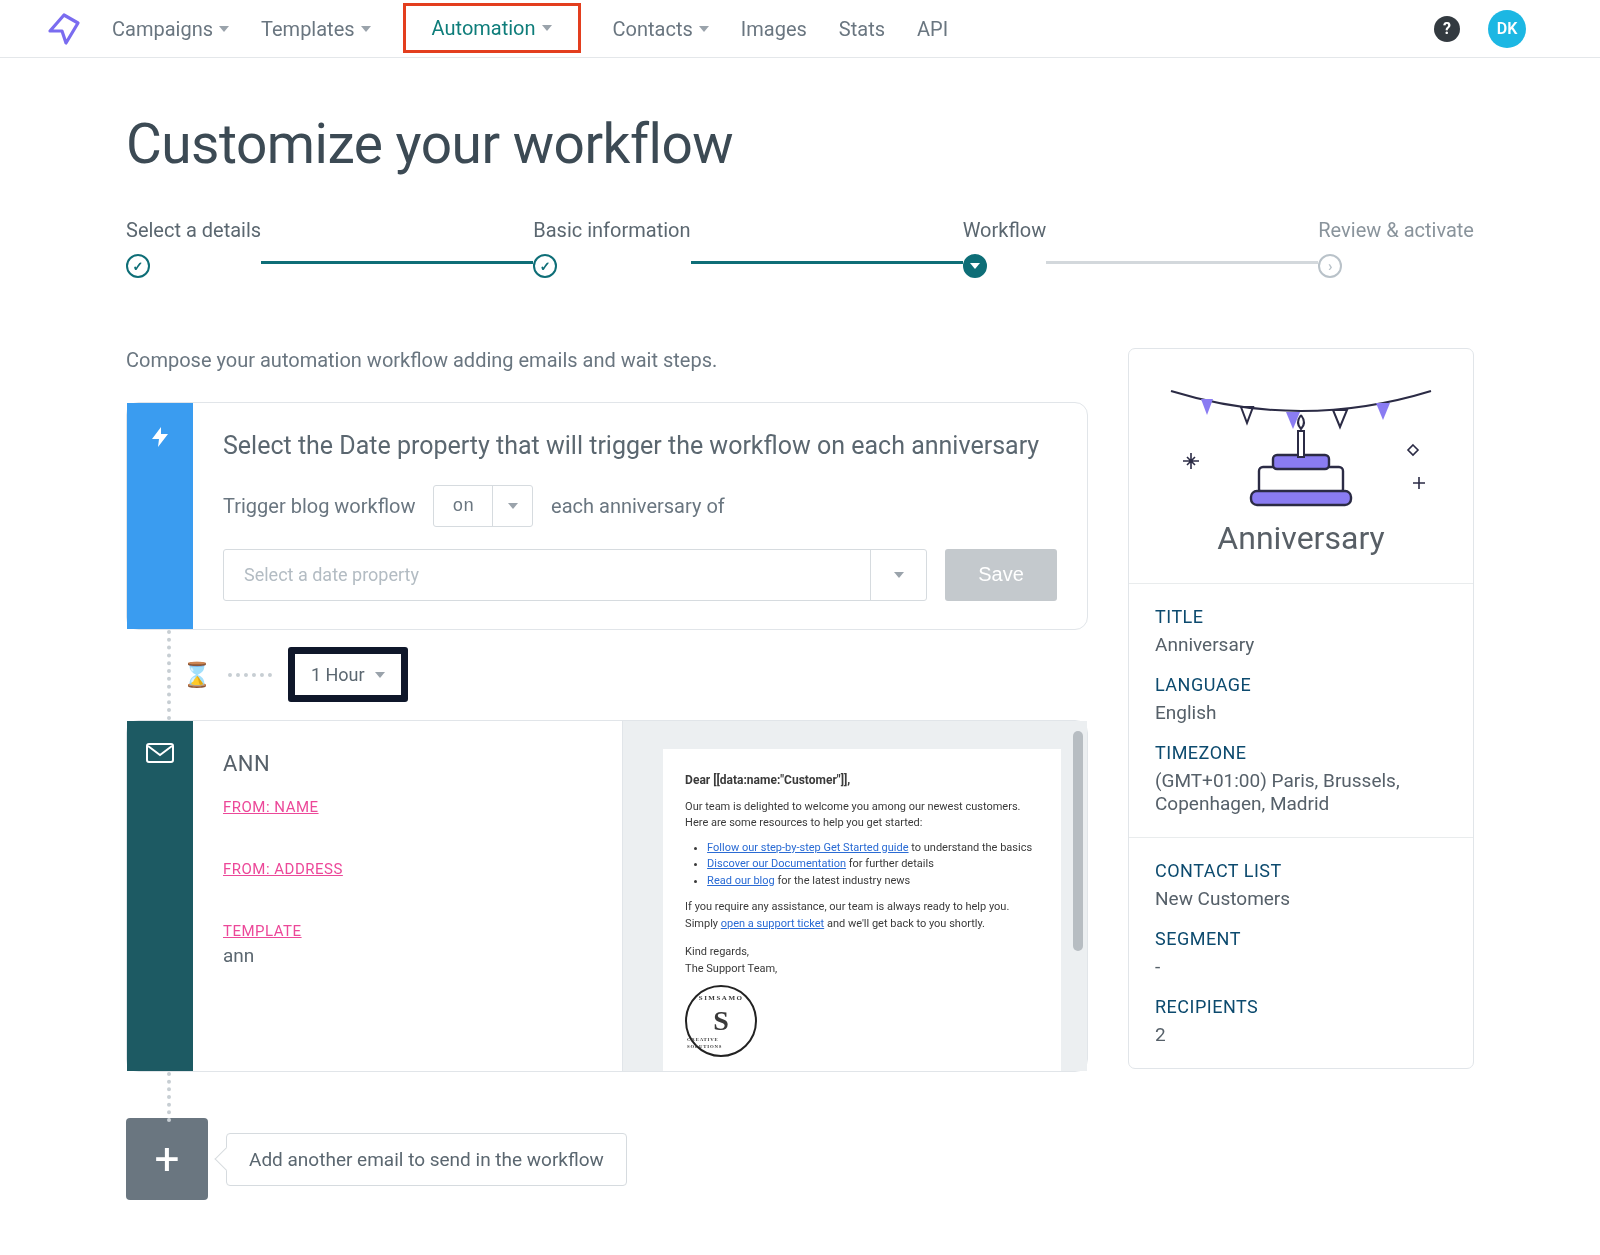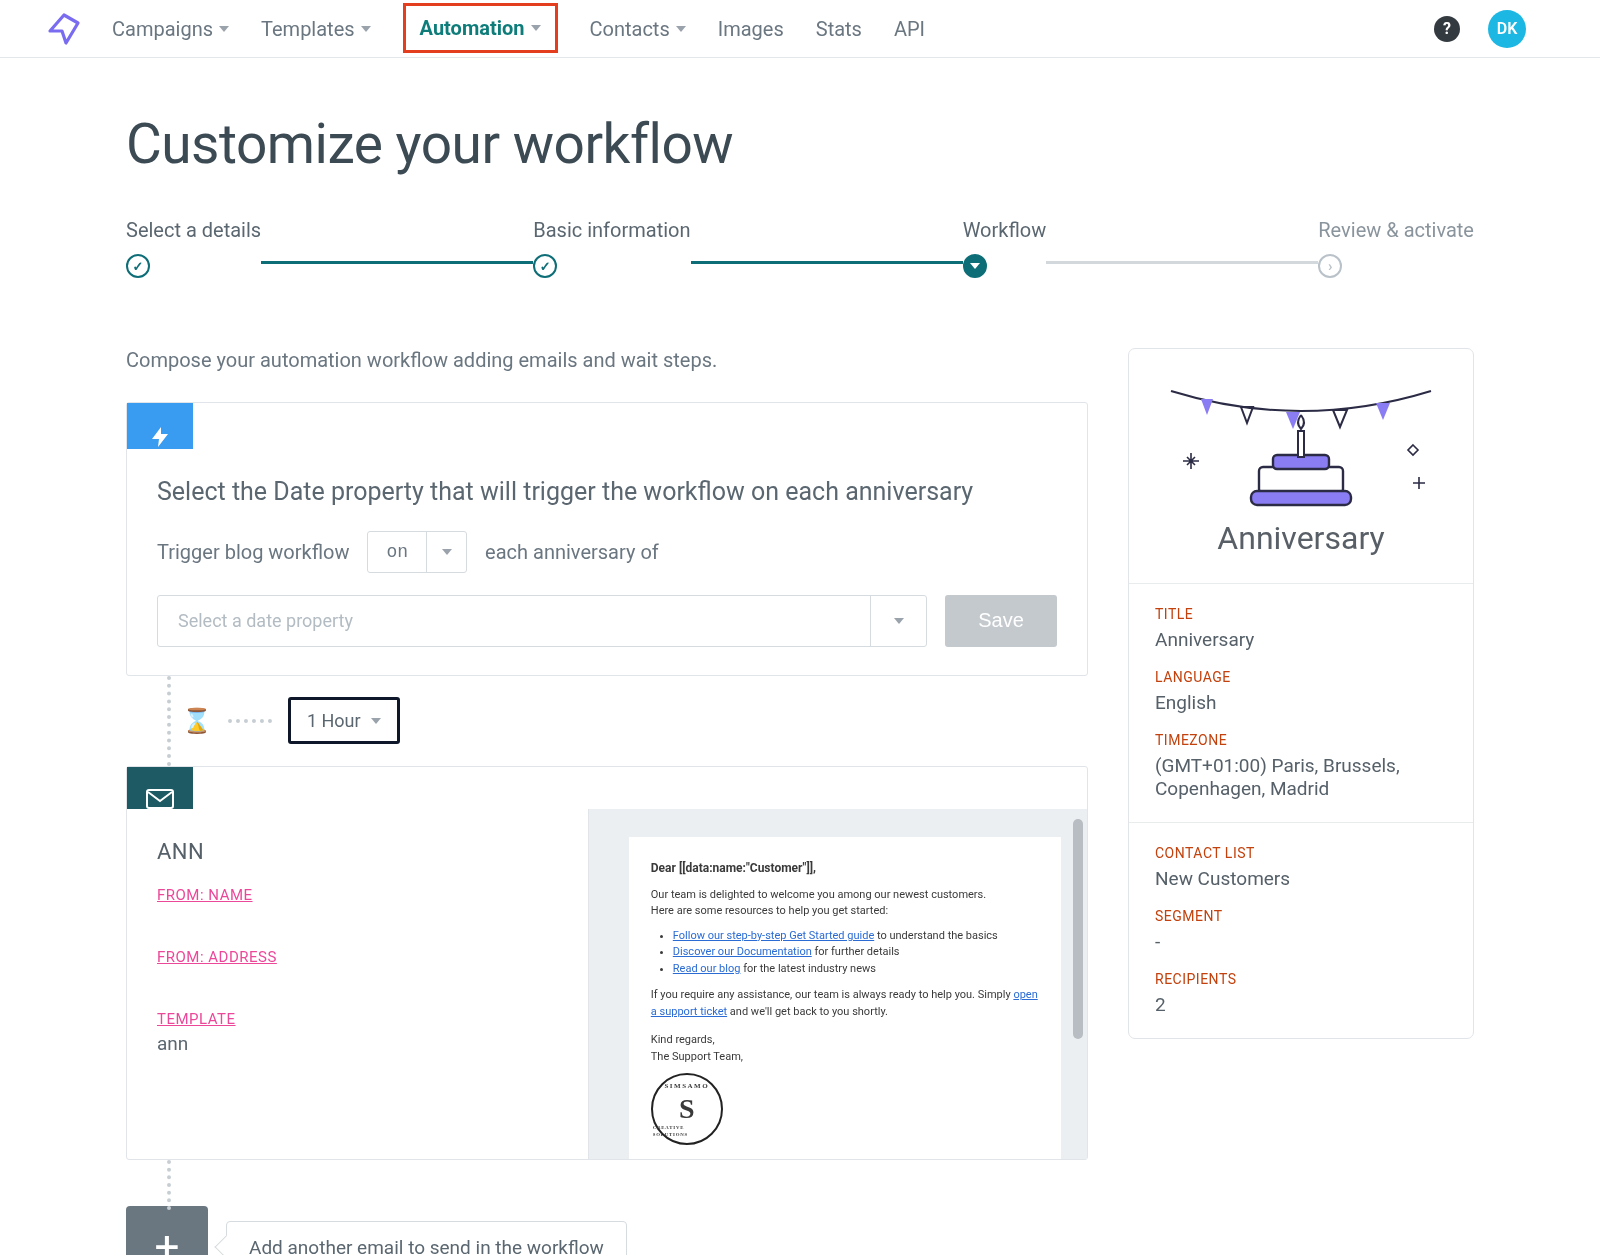--- a/index.html
+++ b/index.html
@@ -24,23 +24,23 @@
     font-size: 20px;
     color: #6a7680;
     display: flex;
     align-items: center;
     gap: 6px;
     padding: 14px 0;
     cursor: pointer;
   }
   .nav-item.active {
     color: #0e7d7a;
-    font-weight: 700;
+    font-weight: 400;
     border: 3px solid #e33e1e;
-    padding: 10px 14px;
+    padding: 10px 26px;
     margin-top: -2px;
   }
   .caret-down {
     width: 0; height: 0;
     border-left: 5px solid transparent;
     border-right: 5px solid transparent;
     border-top: 6px solid #9aa3ab;
     display: inline-block;
   }
   .nav-right { display: flex; align-items: center; gap: 28px; margin-right: 30px;}
@@ -127,24 +127,23 @@
   .instructions {
     font-size: 20px;
     color: #6a7680;
     margin-bottom: 30px;
   }
 
   
   .workflow-card {
     display: flex;
     border: 1px solid #e1e5e9;
-    border-radius: 3px;
+    border-radius: 13px;
     background: #fff;
     margin-bottom: 0;
-    flex-direction: column;
   }
   .card-rail {
     width: 66px;
     display: flex;
     align-items: flex-start;
     justify-content: center;
     padding-top: 22px;
   }
   .rail-trigger { background: #3a9cf0; color: #fff; }
   .rail-email   { background: #1d5a63; color: #fff; }
@@ -191,21 +190,21 @@
     position:absolute; left: 41px; top:0; bottom:0;
     border-left: 4px dotted #c7ced3;
   }
   .hourglass {
     color:#b8c0c6; font-size:24px; margin-left: 34px;
     background:#fff; position:relative; z-index:1;
     padding: 2px 0;
   }
   .hline { border-top: 4px dotted #c7ced3; width: 44px; }
   .wait-select {
-    border:3px solid #0f172a; border-radius:3px; padding: 10px 16px;
+    border:7px solid #0f172a; border-radius:3px; padding: 10px 16px;
     display:flex; align-items:center; gap:10px; color:#5b6770; font-size:18px;
     background:#fff; cursor:pointer;
   }
 
   
   .email-card { min-height: 320px; }
   .email-body { display:flex; padding:0; }
   .email-meta { flex: 0 0 48%; padding: 30px 30px; }
   .email-meta h3 { font-size:22px; color:#566069; font-weight:400; margin-bottom:22px; letter-spacing:0.5px;}
   .meta-label { font-size:15px; color:#ec4899; letter-spacing:0.5px; margin-top:10px;text-decoration:underline;}
@@ -274,21 +273,21 @@
   .sidebar-top {
     padding: 22px 22px 26px 22px;
     border-bottom:1px solid #e9eced;
     text-align:center;
   }
   .sidebar-title {
     font-size:32px; color:#585f66; font-weight:400; margin-top:8px;
   }
   .sidebar-section { padding: 22px 26px; }
   .sidebar-section + .sidebar-section { border-top:1px solid #e9eced; }
-  .sb-label { font-size:14px; color:#c2410c; letter-spacing:0.5px; margin-bottom:6px;}
+  .sb-label { font-size:18px; color:#0c4a6e; letter-spacing:0.5px; margin-bottom:6px;}
   .sb-value { font-size:19px; color:#566069; margin-bottom:18px;}
   .sb-value:last-child{margin-bottom:0;}
 
   .cake-wrap { position:relative; height:140px; }
 </style>
 </head>
 <body>
 
 <div class="topnav">
   <div class="logo">

